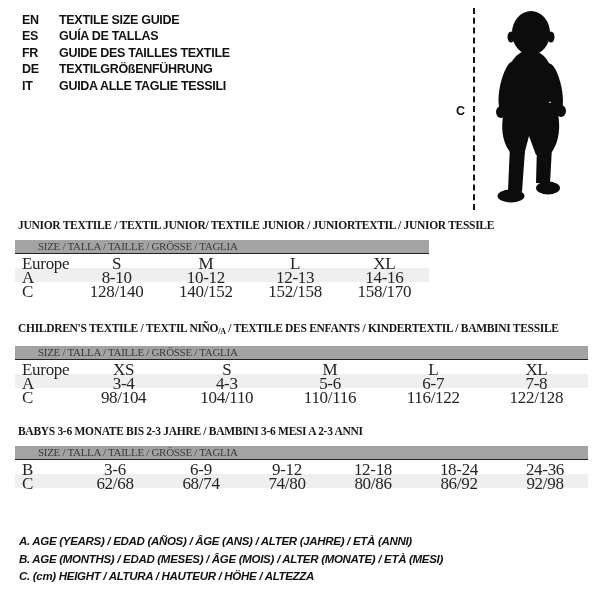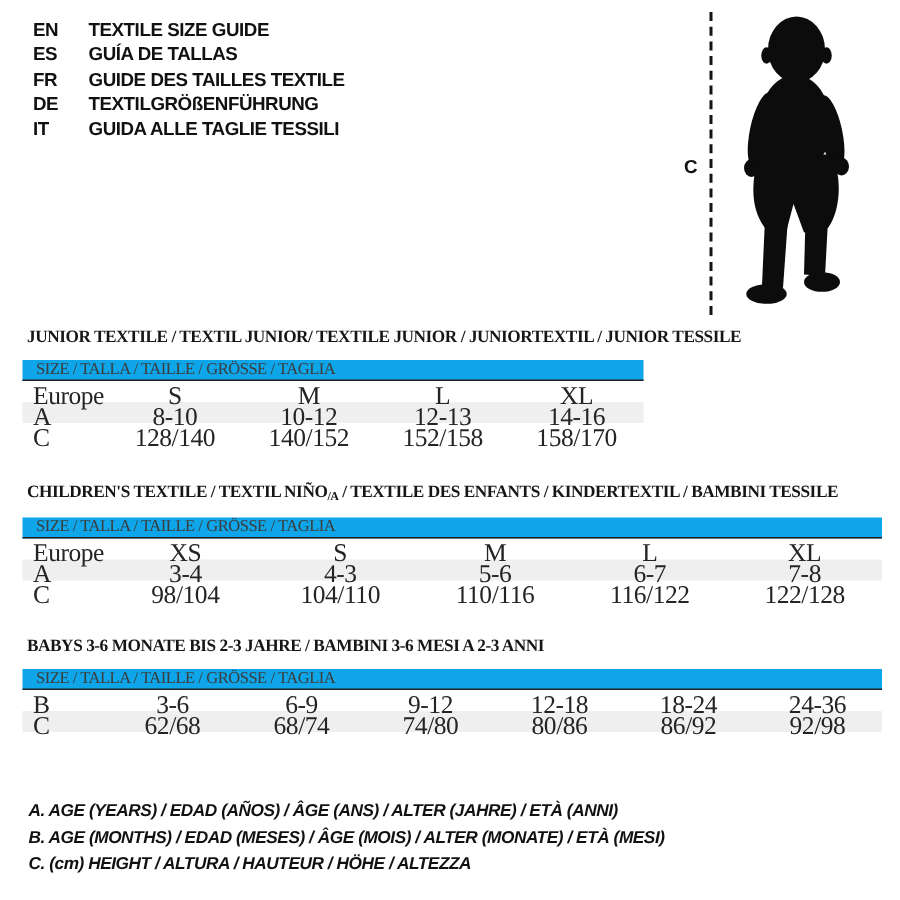--- a/index.html
+++ b/index.html
@@ -17,22 +17,22 @@
              border-left:2px dashed #141414;}
   .c-label{position:absolute;left:456px;top:104px;font-weight:bold;font-size:12.5px;color:#111;}
   .baby-svg{position:absolute;left:484px;top:8px;}
 
   
   .tbl{position:absolute;left:15px;font-family:Liberation Serif, serif;}
   .tbl h2{font-size:11.5px;line-height:13px;font-weight:bold;color:#161616;
           margin:0 0 0 3px;letter-spacing:-0.3px;white-space:nowrap;}
   .sub{font-size:8px;vertical-align:-2px;}
   .t-title-line{display:block;}
-  .sizebar{margin-top:8px;height:13px;background:#0ea5e9;border-bottom:1px solid #222222;
-           color:#3c3c3c;font-size:11px;line-height:13px;padding-left:9px;
+  .sizebar{margin-top:8px;height:13px;background:#a3a3a3;border-bottom:1px solid #222222;
+           color:#3c3c3c;font-size:11px;line-height:13px;padding-left:23px;
            letter-spacing:-0.3px;white-space:nowrap;}
   .trow{display:flex;height:14px;align-items:flex-start;font-size:17px;color:#242424;
         letter-spacing:-0.3px;}
   .trow.shade{background:#efefef;}
   .tlabel{width:50px;padding-left:7px;}
   .tcell{flex:1;text-align:center;}
   .w1{width:414px;} .w2{width:573px;}
   #tbl-junior{top:219px;} #tbl-children{top:322px;} #tbl-babies{top:425px;}
 
   

